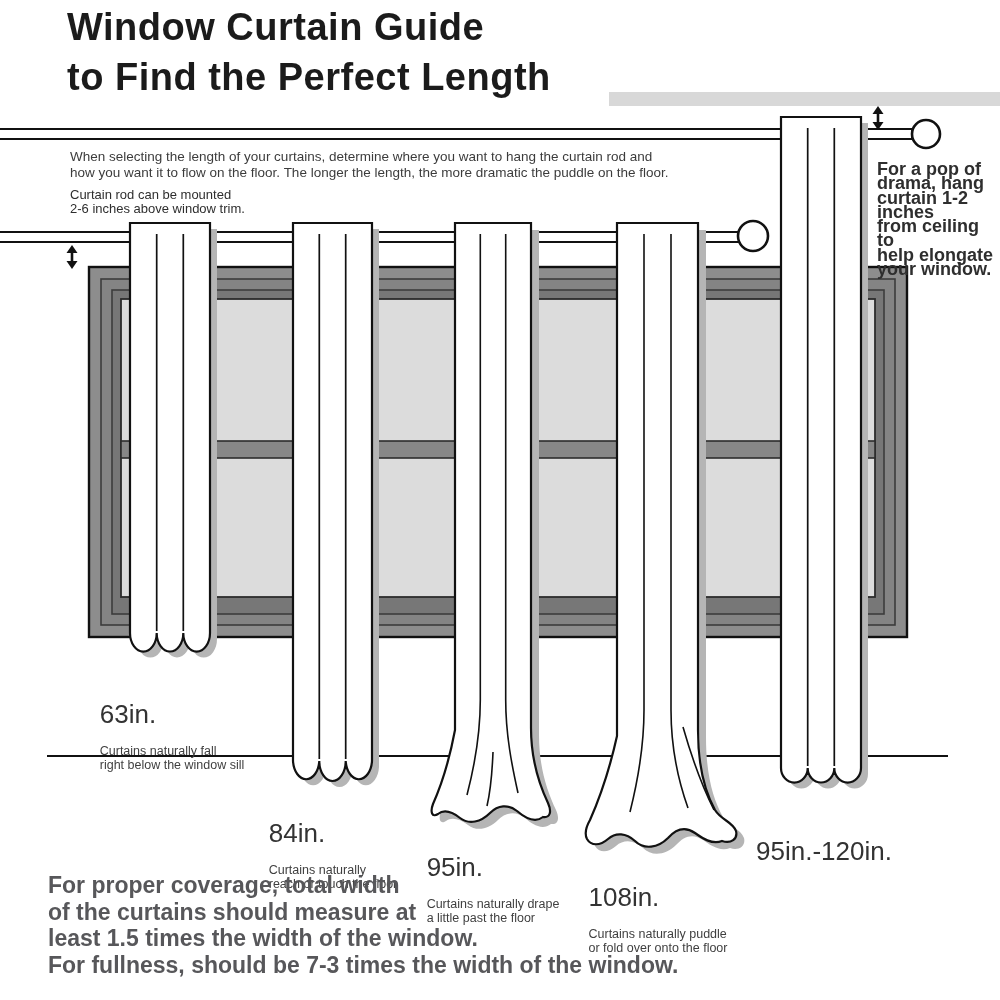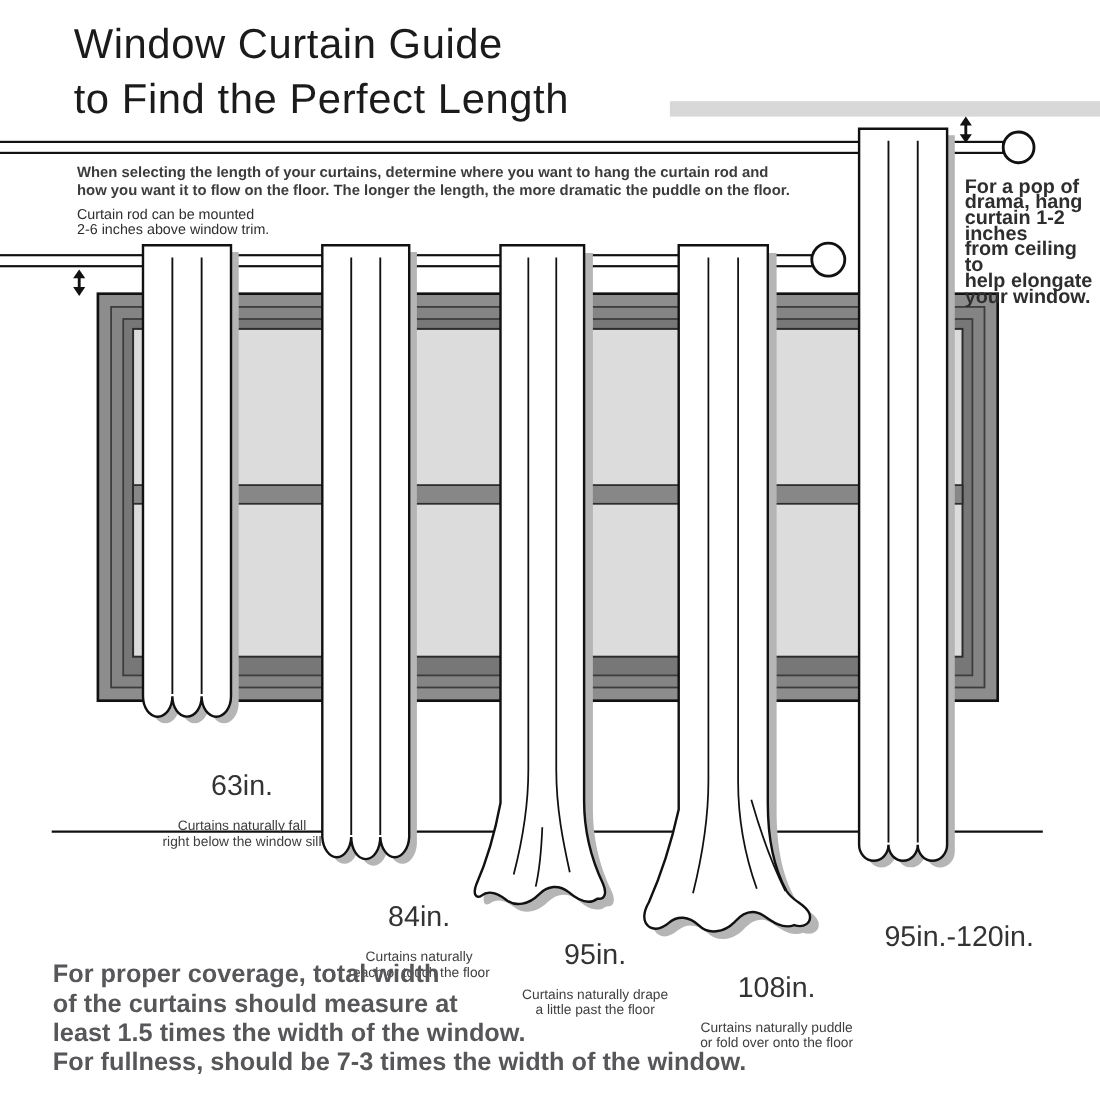--- a/index.html
+++ b/index.html
@@ -6,27 +6,27 @@
     --ink:#1b1b1b; --text:#3c3c3c; --soft:#57575a; --label:#3f3f3f;
   }
   html,body{margin:0;padding:0;}
   body{
     width:1000px;height:1000px;position:relative;background:#ffffff;
     font-family:"Liberation Sans","DejaVu Sans",sans-serif;color:var(--text);
     overflow:hidden;
   }
   .abs{position:absolute;white-space:pre-line;}
   .title{
-    left:67px;top:16px;font-size:38px;line-height:50px;font-weight:400;
+    left:67px;top:2px;font-size:38px;line-height:50px;font-weight:700;
     color:var(--ink);letter-spacing:.5px;
   }
-  .intro{left:70px;top:149px;font-size:13.5px;line-height:15.6px;color:#3c3c3c;font-weight:bold;}
+  .intro{left:70px;top:149px;font-size:13.5px;line-height:15.6px;color:#3c3c3c;}
   .rod-note{left:70px;top:188px;font-size:13px;line-height:14px;font-weight:normal;color:#2e2e2e;}
   .drama-note{left:877px;top:162px;font-size:18px;line-height:14.3px;font-weight:bold;color:#2e2e2e;}
-  .len-label{transform:translateX(-50%);text-align:center;margin-left:48px;}
+  .len-label{transform:translateX(-50%);text-align:left;}
   .len-size{font-size:26px;color:#333333;line-height:26px;}
   .len-desc{font-size:12.5px;line-height:13.8px;color:var(--label);white-space:pre-line;}
   .footer{
     left:48px;top:872px;font-size:23px;line-height:26.5px;font-weight:bold;color:var(--soft);
   }
   svg{position:absolute;left:0;top:0;}
 </style>
 </head>
 <body>
 

